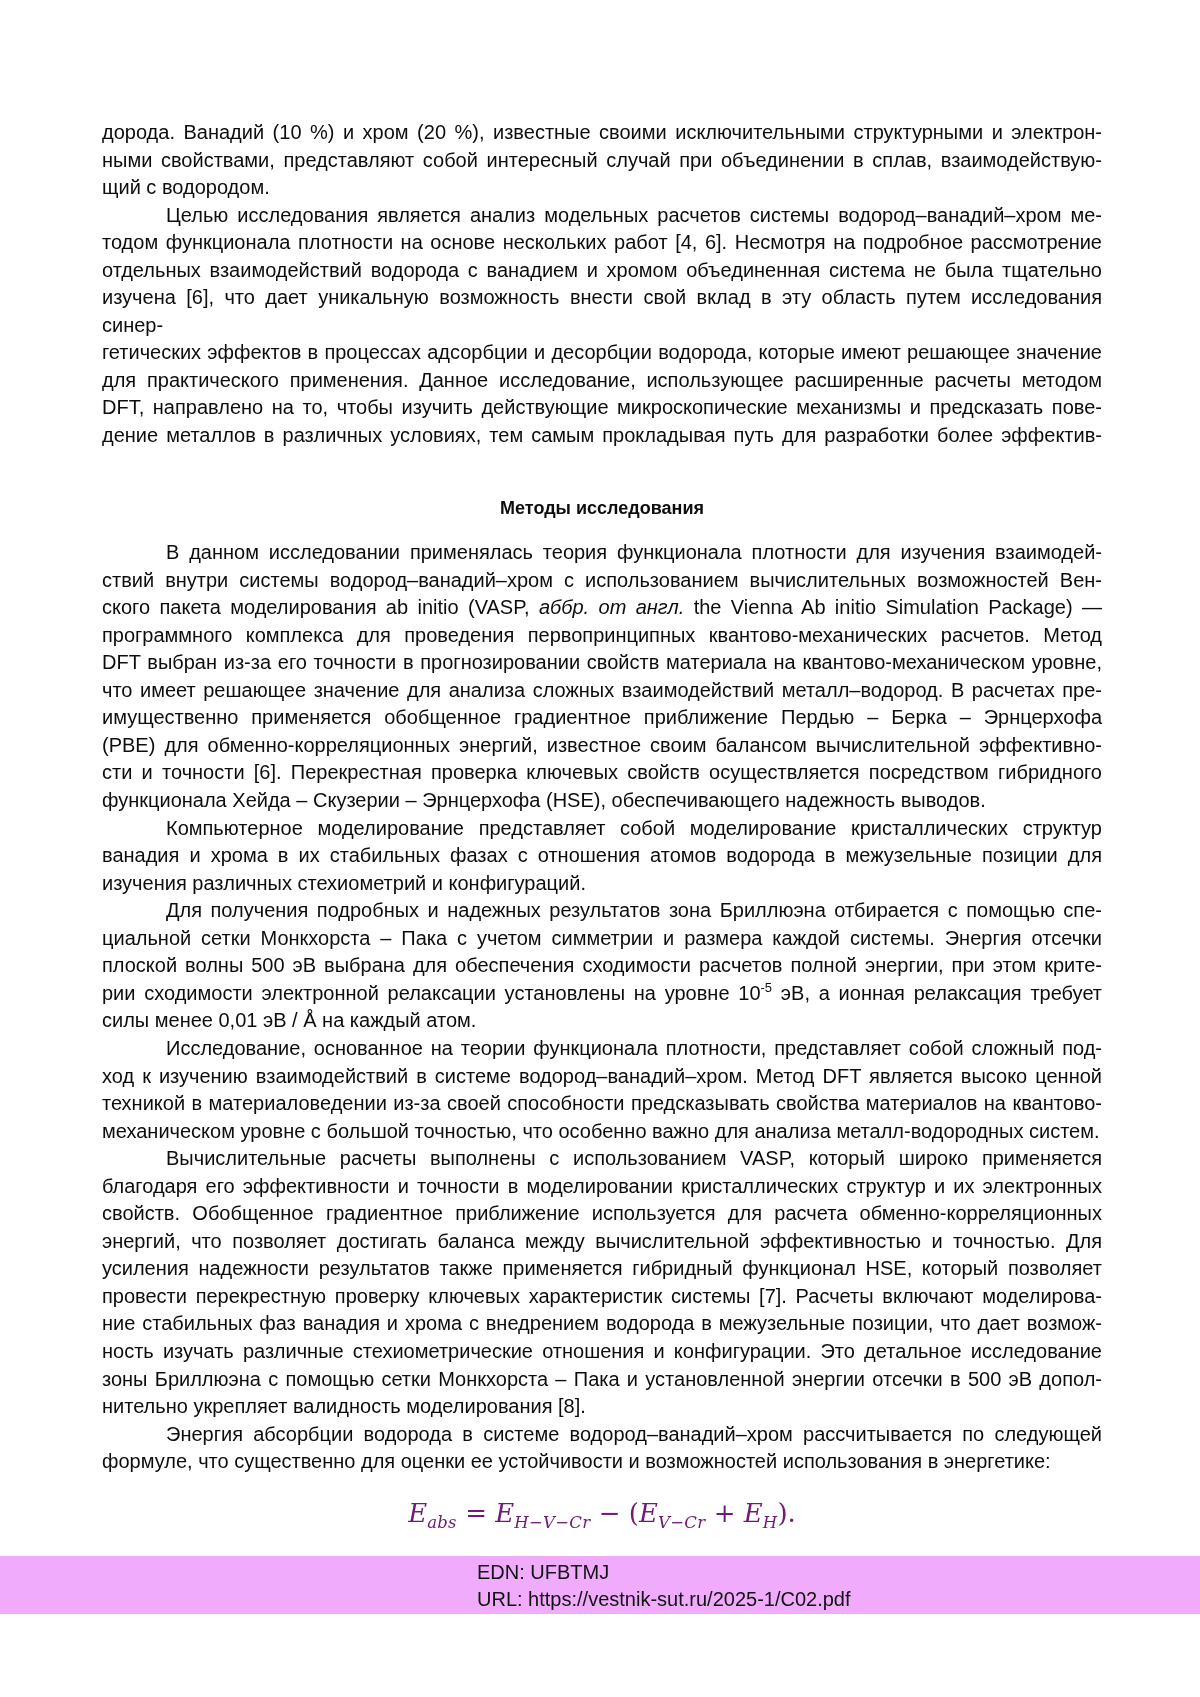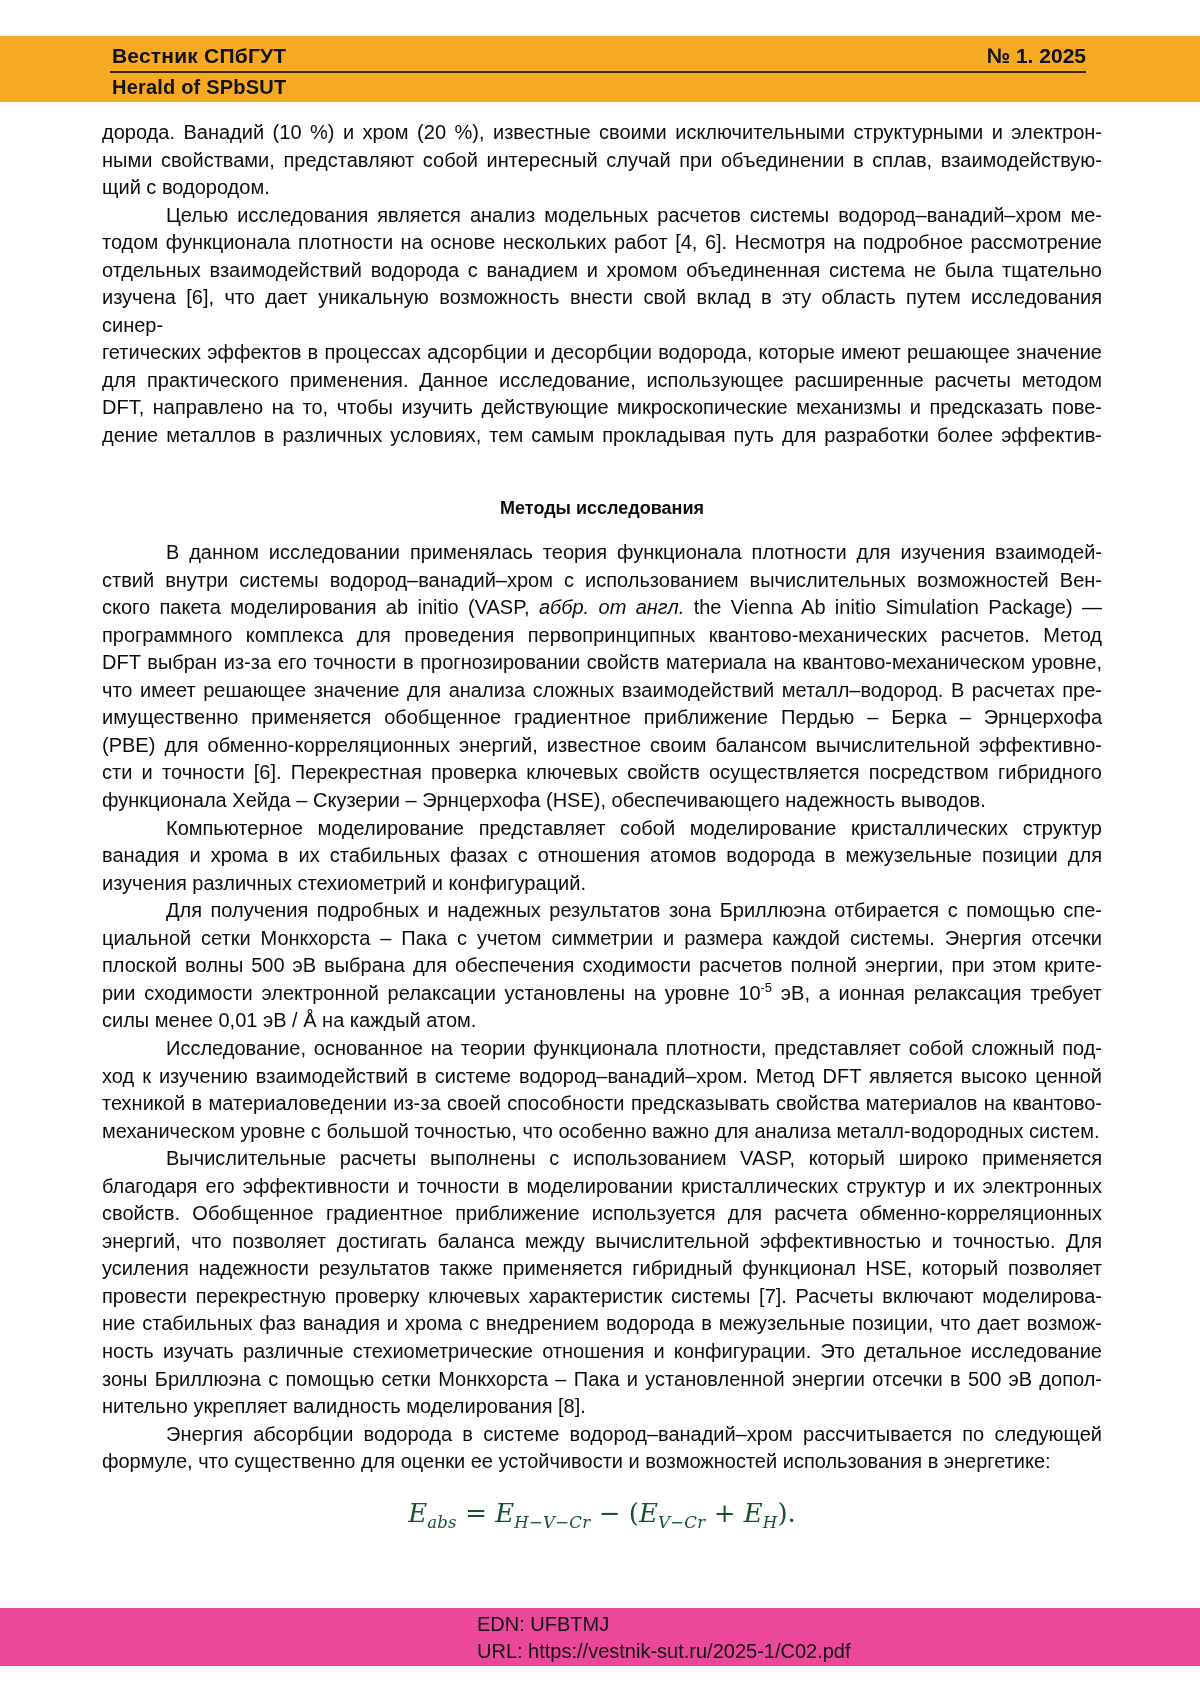--- a/index.html
+++ b/index.html
@@ -5,52 +5,44 @@
   html,body{margin:0;padding:0;background:#e8e8e8;}
   .page{position:relative;width:1200px;height:1697px;background:#ffffff;margin:0 auto;
         font-family:"Liberation Sans",sans-serif;color:#121212;overflow:hidden;}
   
   .hbar{position:absolute;left:0;top:36px;width:100%;height:66px;background:#F6AA23;}
   .hbar-inner{position:absolute;left:112px;right:114px;top:0;bottom:0;}
   .journal-ru{position:absolute;left:0;top:8px;font-size:21px;font-weight:bold;letter-spacing:.2px;}
   .journal-en{position:absolute;left:0;top:40px;font-size:20px;font-weight:bold;letter-spacing:.2px;}
   .issue{position:absolute;right:0;top:8px;font-size:21px;font-weight:bold;}
   .hrule{position:absolute;left:-2px;right:0;top:35px;height:2px;background:#3a2c08;}
-  .fbar{position:absolute;left:0;top:1608px;width:100%;height:58px;background:#ec4899;}
+  .fbar{position:absolute;left:0;top:1556px;width:100%;height:58px;background:#f0abfc;}
   .fline1{position:absolute;left:477px;top:5px;font-size:20px;}
   .fline2{position:absolute;left:477px;top:32px;font-size:20px;}
   
   .content{position:absolute;left:102px;top:119px;width:1000px;font-size:20px;
            line-height:27.55px;color:#0d0d0d;}
   .para{margin:0;}
   .ln{min-height:27.55px;}
   .just{text-align:justify;text-align-last:justify;}
   .last{text-align:left;text-align-last:left;}
   .ind{padding-left:64px;}
   .heading{margin:45px 0 17px 0;font-weight:bold;text-align:center;font-size:18px;}
   .ln sup{font-size:13px;line-height:0;}
   
   .formula{margin-top:24px;text-align:center;font-family:"DejaVu Serif",serif;
-           font-style:italic;font-size:26px;color:#14532d;}
+           font-style:italic;font-size:26px;color:#701a75;}
   .formula sub{font-size:16.5px;line-height:0;letter-spacing:.3px;}
   .fop{font-style:normal;}
 </style>
 </head>
 <body>
 
 <div class="page">
 
-  <div class="hbar">
-    <div class="hbar-inner">
-      <div class="journal-ru">Вестник СПбГУТ</div>
-      <div class="issue">№ 1. 2025</div>
-      <div class="hrule"></div>
-      <div class="journal-en">Herald of SPbSUT</div>
-    </div>
-  </div>
 
   <div class="content">
 
     <div class="para">
       <div class="ln just">дорода. Ванадий (10 %) и хром (20 %), известные своими исключительными структурными и электрон-</div>
       <div class="ln just">ными свойствами, представляют собой интересный случай при объединении в сплав, взаимодействую-</div>
       <div class="ln last">щий с водородом.</div>
     </div>
 
     <div class="para">

